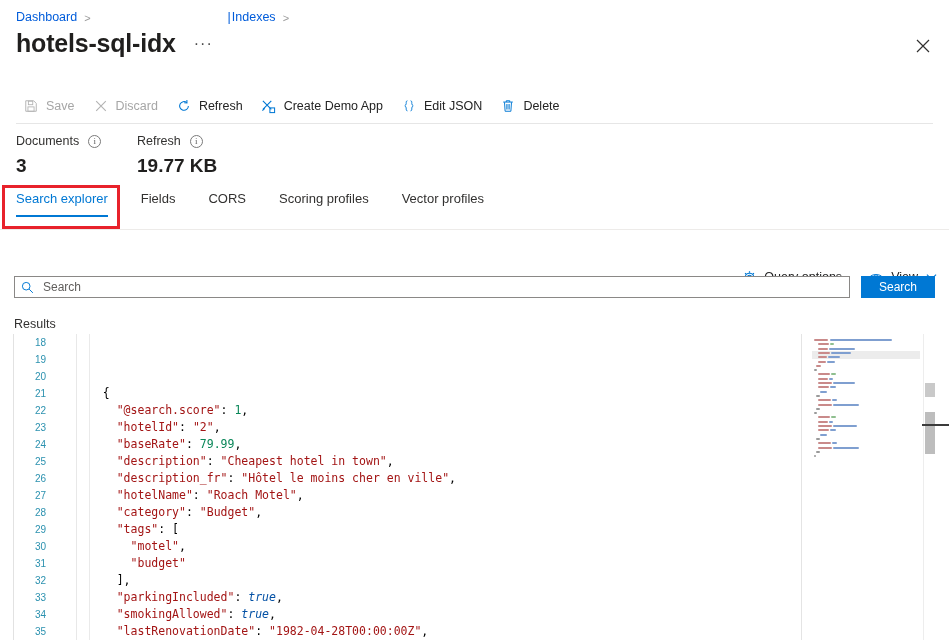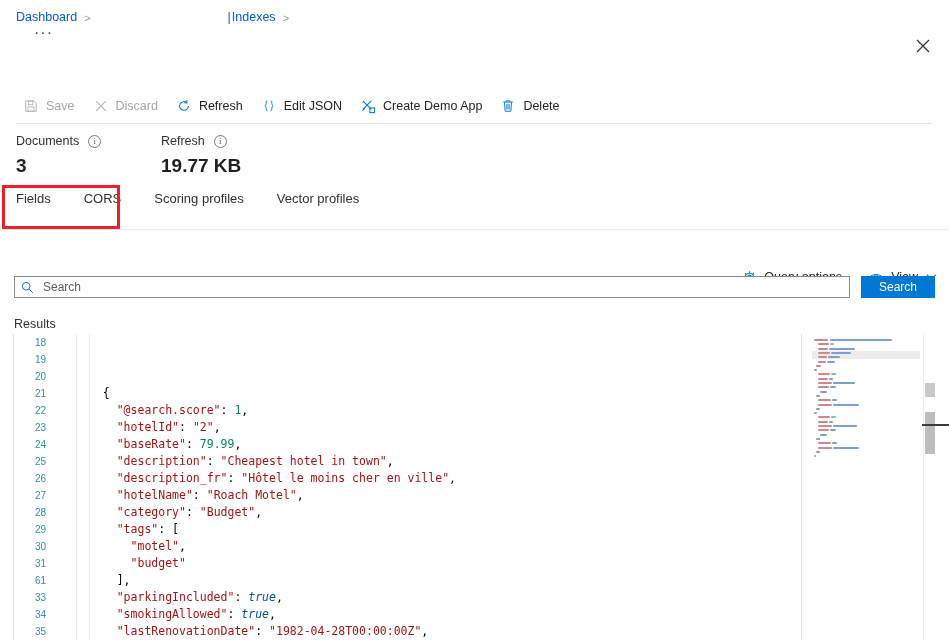--- a/index.html
+++ b/index.html
@@ -115,21 +115,20 @@
     height: 1px;
     background: #e6e6e6;
   }
 
   
   .stats {
     position: absolute;
     left: 16px;
     top: 132px;
     display: flex;
-    gap: 24px;
   }
   .stat { margin-right: 0; }
   .stat.docs { width: 121px; }
   .stat-head {
     display: flex;
     align-items: center;
     font-size: 12.5px;
     color: #323130;
     height: 18px;
   }
@@ -423,20 +422,21 @@
 <div class="breadcrumb">
   <span class="crumb-link">Dashboard</span>
   <span class="crumb-chev">&gt;</span>
   <span class="crumb-gap"></span>
   <span class="crumb-pipe">|</span>
   <span class="crumb-link">Indexes</span>
   <span class="crumb-chev">&gt;</span>
 </div>
 
 <div class="title-row">
+  <span class="page-title">hotels-sql-idx</span>
   <span class="title-ellipsis">···</span>
 </div>
 
 <div class="close-btn">
   <svg width="14" height="14" viewBox="0 0 14 14">
     <path d="M1 1 L13 13 M13 1 L1 13" stroke="#323130" stroke-width="1.2" fill="none"></path>
   </svg>
 </div>
 
 <div class="cmdbar">
@@ -466,37 +466,37 @@
       <svg width="14" height="14" viewBox="0 0 16 16">
         <path d="M13 8 A5 5 0 1 1 11.2 4.1" fill="none" stroke="#0078d4" stroke-width="1.2"></path>
         <path d="M11.3 1.2 L11.4 4.5 L8.2 4.2" fill="none" stroke="#0078d4" stroke-width="1.2"></path>
       </svg>
     </span>
     <span>Refresh</span>
   </div>
 
   <div class="cmd">
     <span class="ico">
-      <svg width="14" height="14" viewBox="0 0 16 16">
-        <path d="M6.2 2 C4.6 2 4.8 4 4.8 5.3 C4.8 6.6 4 7.3 3.2 7.8 C4 8.3 4.8 9 4.8 10.3 C4.8 11.6 4.6 13.6 6.2 13.6" fill="none" stroke="#0078d4" stroke-width="1.05"></path>
-        <path d="M9.8 2 C11.4 2 11.2 4 11.2 5.3 C11.2 6.6 12 7.3 12.8 7.8 C12 8.3 11.2 9 11.2 10.3 C11.2 11.6 11.4 13.6 9.8 13.6" fill="none" stroke="#0078d4" stroke-width="1.05"></path>
-      </svg>
-    </span>
-    <span>Edit JSON</span>
-  </div>
-
-  <div class="cmd">
-    <span class="ico">
       <svg width="15" height="15" viewBox="0 0 16 16">
         <path d="M2 2 L11 11 M11 2 L2 11" stroke="#0078d4" stroke-width="1.2" fill="none"></path>
         <rect x="9.5" y="9.5" width="5" height="5" fill="none" stroke="#0078d4" stroke-width="1.1"></rect>
         <path d="M1.5 12.5 L4 10" stroke="#0078d4" stroke-width="1.2" fill="none"></path>
       </svg>
     </span>
     <span>Create Demo App</span>
+  </div>
+
+  <div class="cmd">
+    <span class="ico">
+      <svg width="14" height="14" viewBox="0 0 16 16">
+        <path d="M6.2 2 C4.6 2 4.8 4 4.8 5.3 C4.8 6.6 4 7.3 3.2 7.8 C4 8.3 4.8 9 4.8 10.3 C4.8 11.6 4.6 13.6 6.2 13.6" fill="none" stroke="#0078d4" stroke-width="1.05"></path>
+        <path d="M9.8 2 C11.4 2 11.2 4 11.2 5.3 C11.2 6.6 12 7.3 12.8 7.8 C12 8.3 11.2 9 11.2 10.3 C11.2 11.6 11.4 13.6 9.8 13.6" fill="none" stroke="#0078d4" stroke-width="1.05"></path>
+      </svg>
+    </span>
+    <span>Edit JSON</span>
   </div>
 
   <div class="cmd">
     <span class="ico">
       <svg width="14" height="14" viewBox="0 0 16 16">
         <path d="M2.5 3.5 H13.5" stroke="#0078d4" stroke-width="1.1"></path>
         <path d="M6 3.5 V2 H10 V3.5" fill="none" stroke="#0078d4" stroke-width="1.1"></path>
         <path d="M4 3.8 L4.7 14 H11.3 L12 3.8" fill="none" stroke="#0078d4" stroke-width="1.1"></path>
         <path d="M6.5 5.8 V12 M8 5.8 V12 M9.5 5.8 V12" stroke="#0078d4" stroke-width="0.9"></path>
       </svg>
@@ -518,20 +518,21 @@
   <div class="stat">
     <div class="stat-head">
       <span>Refresh</span>
       <span class="info-ico">i</span>
     </div>
     <div class="stat-val">19.77 KB</div>
   </div>
 </div>
 
 <div class="tabs">
+  <div class="tab active">Search explorer</div>
   <div class="tab">Fields</div>
   <div class="tab">CORS</div>
   <div class="tab">Scoring profiles</div>
   <div class="tab">Vector profiles</div>
 </div>
 <div class="tabs-rule"></div>
 <div class="redbox"></div>
 
 <div class="qrow">
   <div class="qitem">
@@ -584,21 +585,21 @@
       <div>22</div>
       <div>23</div>
       <div>24</div>
       <div>25</div>
       <div>26</div>
       <div>27</div>
       <div>28</div>
       <div>29</div>
       <div>30</div>
       <div>31</div>
-      <div>61</div>
+      <div>32</div>
       <div>33</div>
       <div>34</div>
       <div>35</div>
     </div>
   <div class="gutter-sep"></div>
   <div class="code" id="code">
     <div class="indent-guide"></div>
   <div class="code-line"><span class="tk-punc">  {</span></div><div class="code-line"><span class="tk-key">    "@search.score"</span><span class="tk-punc">: </span><span class="tk-num">1</span><span class="tk-punc">,</span></div><div class="code-line"><span class="tk-key">    "hotelId"</span><span class="tk-punc">: </span><span class="tk-str">"2"</span><span class="tk-punc">,</span></div><div class="code-line"><span class="tk-key">    "baseRate"</span><span class="tk-punc">: </span><span class="tk-num">79.99</span><span class="tk-punc">,</span></div><div class="code-line"><span class="tk-key">    "description"</span><span class="tk-punc">: </span><span class="tk-str">"Cheapest hotel in town"</span><span class="tk-punc">,</span></div><div class="code-line"><span class="tk-key">    "description_fr"</span><span class="tk-punc">: </span><span class="tk-str">"Hôtel le moins cher en ville"</span><span class="tk-punc">,</span></div><div class="code-line"><span class="tk-key">    "hotelName"</span><span class="tk-punc">: </span><span class="tk-str">"Roach Motel"</span><span class="tk-punc">,</span></div><div class="code-line"><span class="tk-key">    "category"</span><span class="tk-punc">: </span><span class="tk-str">"Budget"</span><span class="tk-punc">,</span></div><div class="code-line"><span class="tk-key">    "tags"</span><span class="tk-punc">: [</span></div><div class="code-line"><span class="tk-str">      "motel"</span><span class="tk-punc">,</span></div><div class="code-line"><span class="tk-str">      "budget"</span></div><div class="code-line"><span class="tk-punc">    ],</span></div><div class="code-line"><span class="tk-key">    "parkingIncluded"</span><span class="tk-punc">: </span><span class="tk-bool">true</span><span class="tk-punc">,</span></div><div class="code-line"><span class="tk-key">    "smokingAllowed"</span><span class="tk-punc">: </span><span class="tk-bool">true</span><span class="tk-punc">,</span></div><div class="code-line"><span class="tk-key">    "lastRenovationDate"</span><span class="tk-punc">: </span><span class="tk-str">"1982-04-28T00:00:00Z"</span><span class="tk-punc">,</span></div></div>
 </div>
 <div class="vrule"></div>

